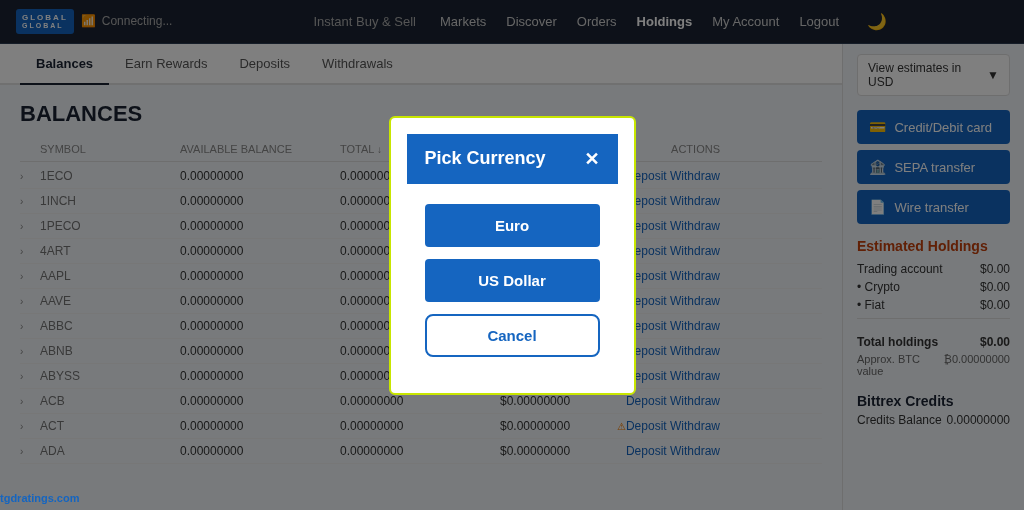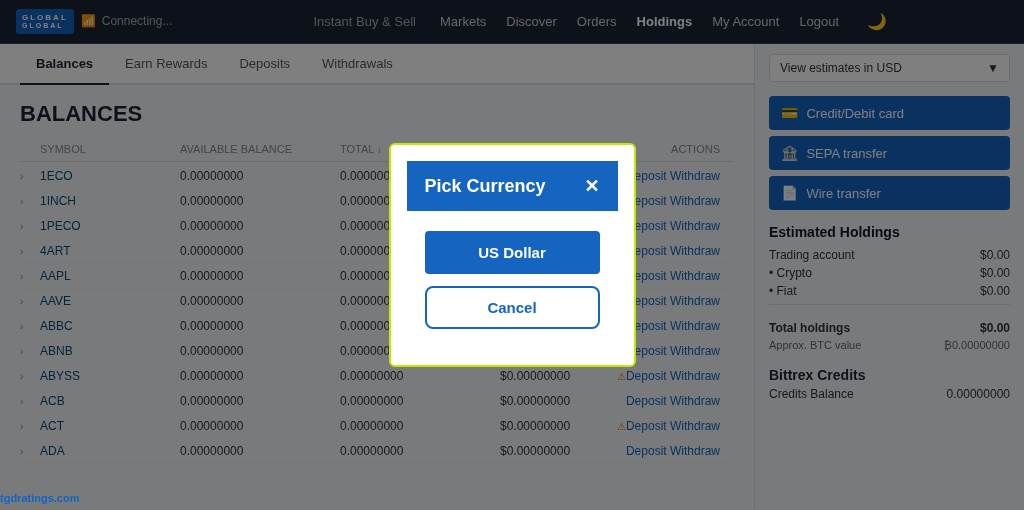--- a/index.html
+++ b/index.html
@@ -130,31 +130,31 @@
     }
     .table-row {
       display: grid;
       grid-template-columns: 20px 140px 160px 160px 100px 120px;
       padding: 5px 0;
       border-bottom: 1px solid #eee;
       align-items: center;
       font-size: 12px;
       color: #333;
     }
-    .symbol-link { color: #0c4a6e; text-decoration: none; font-weight: 500; }
+    .symbol-link { color: #737373; text-decoration: none; font-weight: 500; }
     .actions-cell { text-align: right; color: #888; }
     .deposit-link { color: #1565c0; cursor: pointer; }
     .withdraw-link { color: #1565c0; cursor: pointer; }
     .warn-icon { color: #f57c00; font-size: 10px; }
     .chevron { color: #888; font-size: 10px; }
     .sort-icon { font-size: 10px; }
 
     
     .right-sidebar {
-      width: 270px;
+      width: 182px;
       background: #f0f4f8;
       border-left: 1px solid #ddd;
       padding: 10px 14px;
       overflow-y: auto;
     }
     .view-estimates {
       background: #fff;
       border: 1px solid #ddd;
       border-radius: 4px;
       padding: 6px 10px;
@@ -187,21 +187,21 @@
     }
     .fund-btn-icon {
       font-size: 14px;
     }
     .estimated-section {
       margin-top: 14px;
     }
     .estimated-title {
       font-size: 14px;
       font-weight: 700;
-      color: #0f172a;
+      color: #c2410c;
       margin-bottom: 6px;
     }
     .est-row {
       display: flex;
       justify-content: space-between;
       font-size: 12px;
       color: #333;
       padding: 2px 0;
     }
     .est-row.total { font-weight: 600; border-top: 1px solid #ddd; margin-top: 4px; padding-top: 16px; }
@@ -489,19 +489,20 @@
   </div>
 </div>
 
 <div class="overlay">
   <div class="modal">
     <div class="modal-header">
       <span>Pick Currency</span>
       <span class="modal-close">✕</span>
     </div>
     <div class="modal-body">
+      <button class="modal-btn-primary">Euro</button>
       <button class="modal-btn-primary">US Dollar</button>
       <button class="modal-btn-cancel">Cancel</button>
     </div>
   </div>
 </div>
 
 <div class="watermark">tgdratings.com</div>
 
 </body></html>

